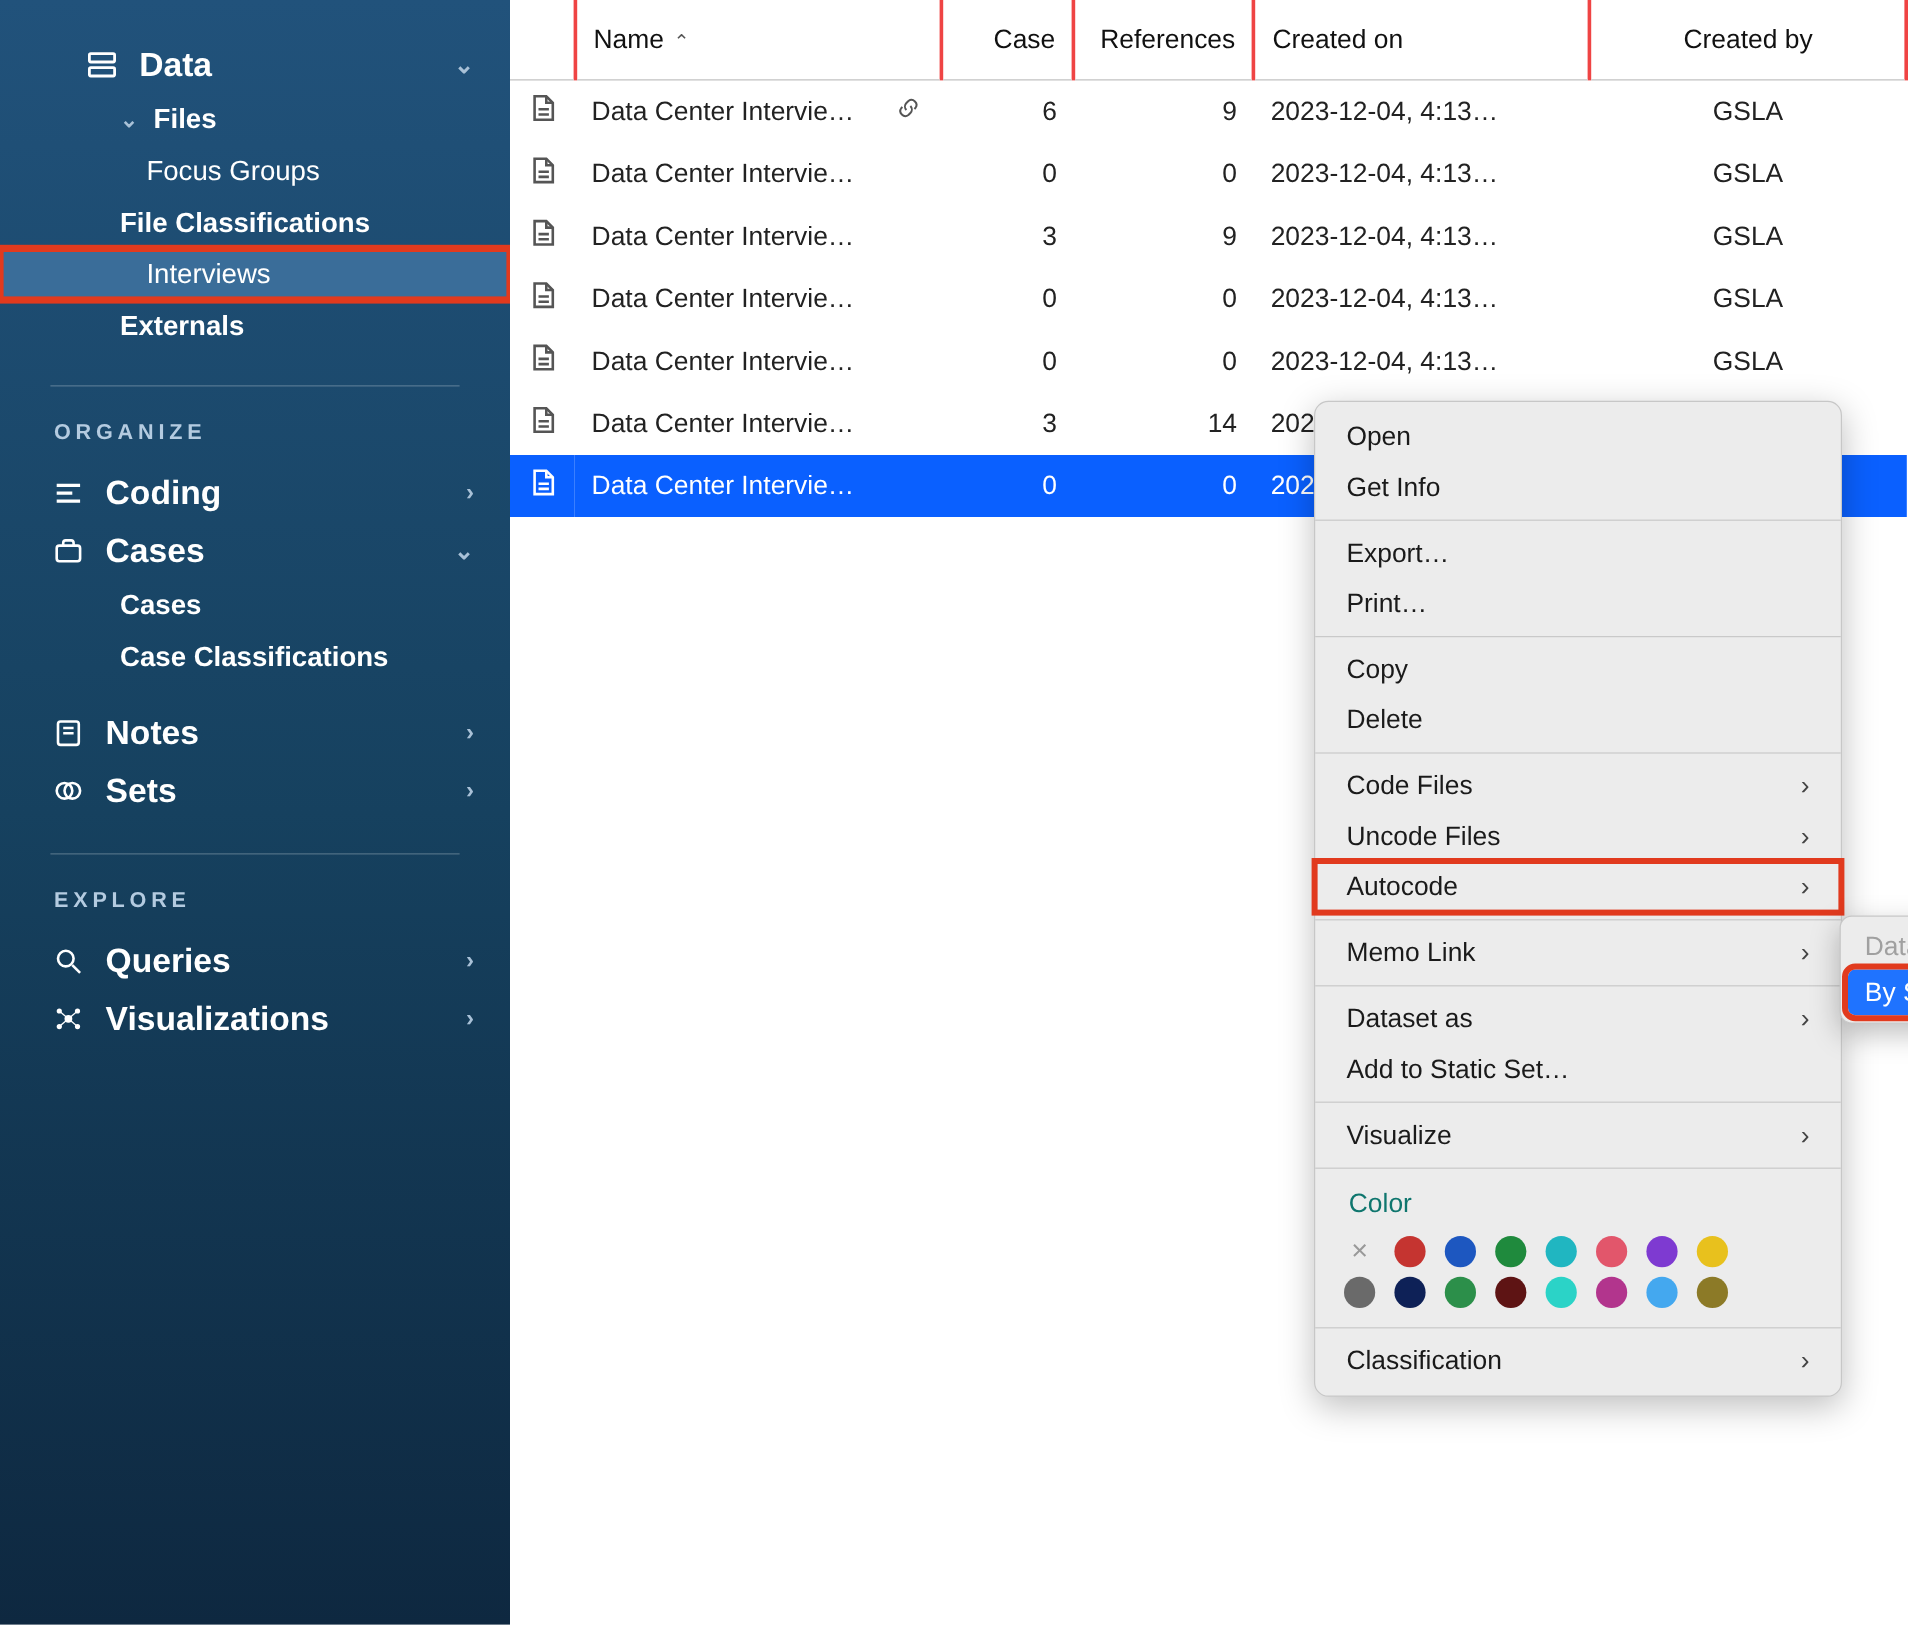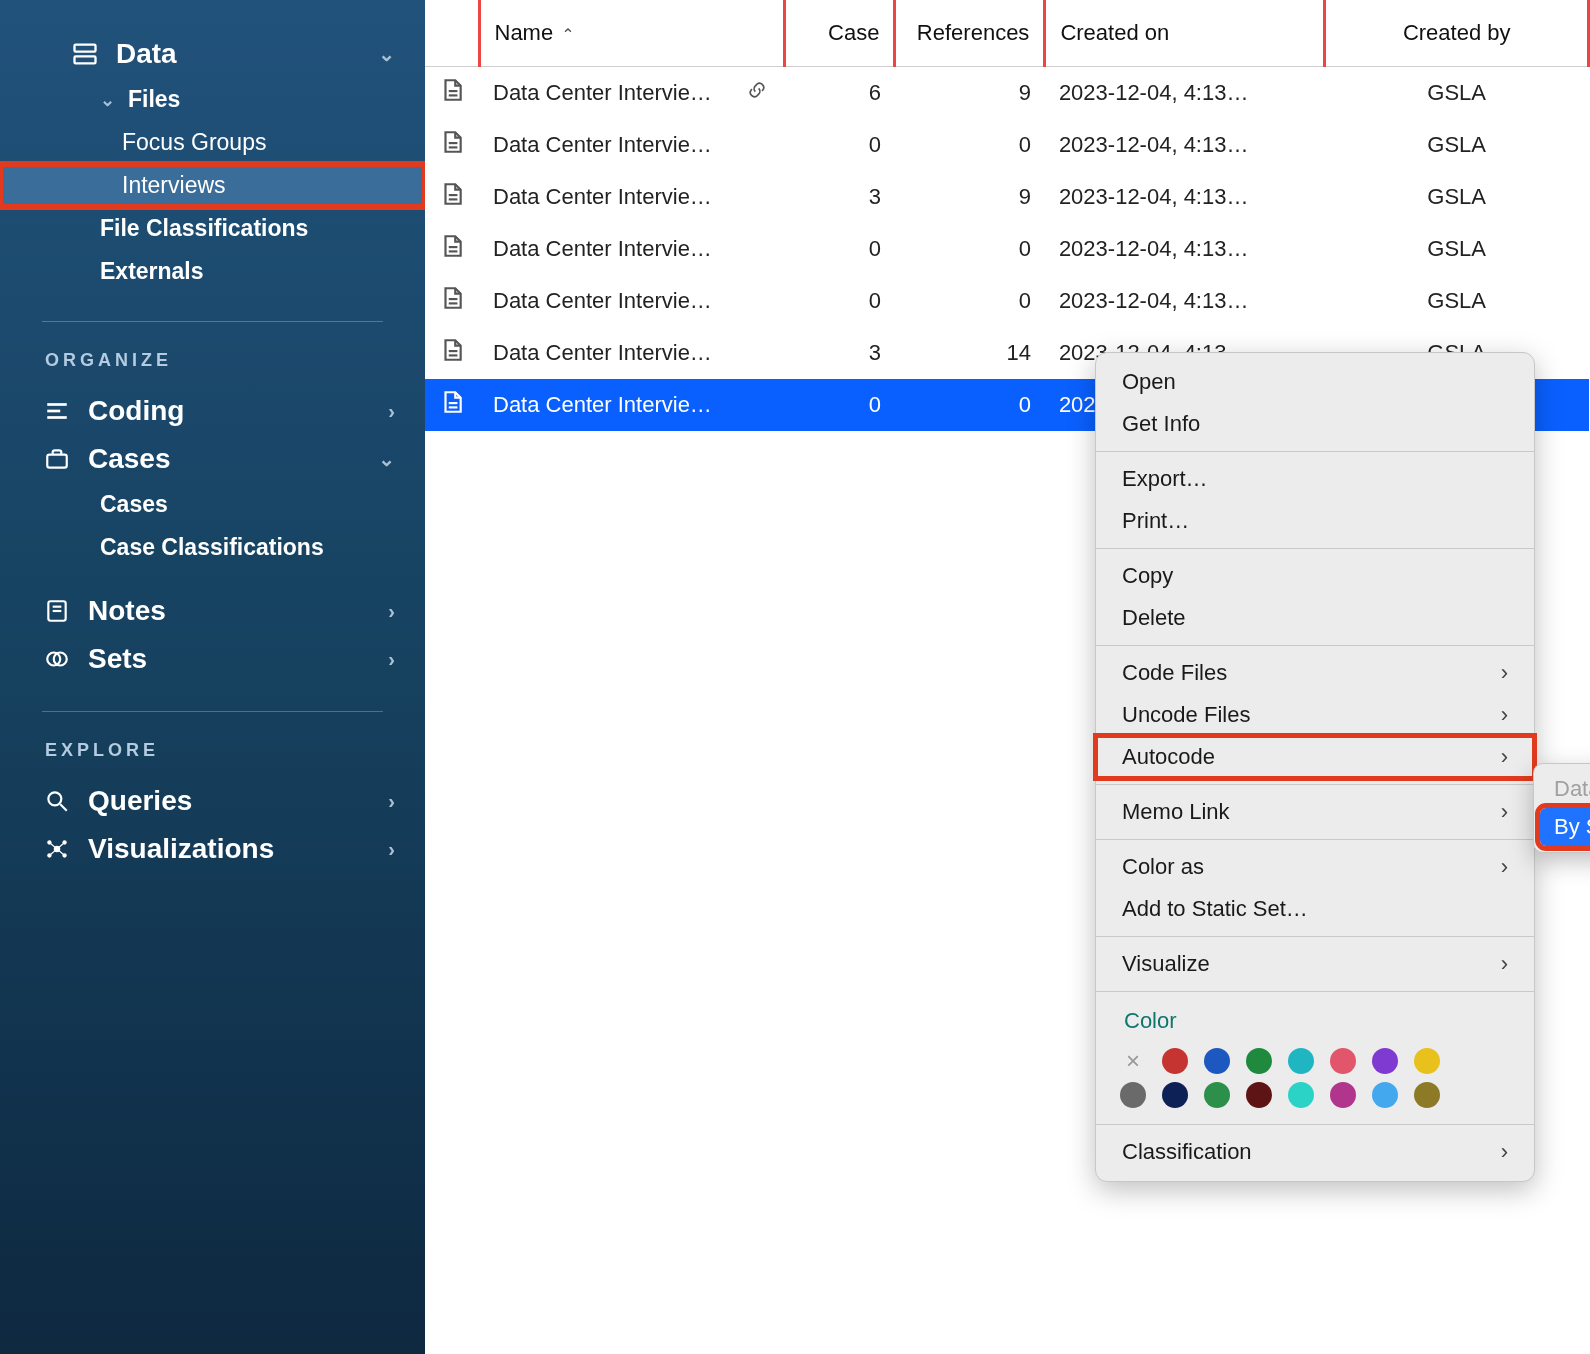--- a/index.html
+++ b/index.html
@@ -24,21 +24,21 @@
 .table th { font-size:22px; font-weight:400; text-align:left; padding:20px 14px; border-bottom:1px solid #cfcfcf; border-right:3px solid #ef4444; color:#111;margin-top:32px; }
 .table th.num, .table td.num { text-align:right; }
 .table th.center, .table td.center { text-align:center; }
 .table td { font-size:22px; padding:8px 14px; color:#222; white-space:nowrap; overflow:hidden; text-overflow:ellipsis; }
 .table tr.row-sel td { background:#0a60ff; color:#fff; }
 .name-cell { display:flex; align-items:center; gap:31px; }
 .doc-icon { width:26px; height:30px; }
 .sort-ind { font-size:16px; padding-left:8px; color:#555; }
 
 
-.ctx { position:absolute; left:670px; top:352px; width:440px; background:#ececec; border:1px solid #c7c7c7; border-radius:12px; box-shadow:0 8px 28px rgba(0,0,0,0.25); padding:8px 0; }
+.ctx { position:absolute; left:670px; top:334px; width:440px; background:#ececec; border:1px solid #c7c7c7; border-radius:12px; box-shadow:0 8px 28px rgba(0,0,0,0.25); padding:8px 0; }
 .ctx-item { font-size:22px; padding:8px 26px; display:flex; align-items:center; color:#1a1a1a; cursor:default; }
 .ctx-item .sub-arrow { margin-left:auto; font-size:22px; color:#444; }
 .ctx-sep { border:0; border-top:1px solid #c9c9c9; margin:6px 0; }
 .ctx-item.boxed { outline:5px solid #e13a1e; outline-offset:-2px; }
 .color-block { padding:10px 22px 6px 22px; }
 .color-title { font-size:22px; color:#0f766e; padding:0 4px 10px 6px; }
 .color-row { display:flex; gap:16px; padding:4px 2px; }
 .color-dot { width:26px; height:26px; border-radius:50%; }
 .color-x { width:26px; height:26px; display:flex; align-items:center; justify-content:center; color:#999; font-size:24px; }
 
@@ -70,25 +70,25 @@
   </div>
 
   <div class="nav-item sub">
     <span class="expand">⌄</span>
     <span>Files</span>
   </div>
 
   <div class="nav-item subsub">
     <span>Focus Groups</span>
   </div>
+  <div class="nav-item sub" style="padding-left:100px">
+    <span>File Classifications</span>
+  </div>
   <div class="nav-item subsub selected highlight-red">
     <span>Interviews</span>
-  </div>
-  <div class="nav-item sub" style="padding-left:100px">
-    <span>File Classifications</span>
   </div>
   <div class="nav-item sub" style="padding-left:100px">
     <span>Externals</span>
   </div>
 
   <hr class="divider">
 
   <div class="section-header">ORGANIZE</div>
 
   <div class="nav-item">
@@ -338,21 +338,21 @@
         <span>Autocode</span>
         <span class="sub-arrow">›</span>
       </div>
     <hr class="ctx-sep">
     <div class="ctx-item">
         <span>Memo Link</span>
         <span class="sub-arrow">›</span>
       </div>
     <hr class="ctx-sep">
     <div class="ctx-item">
-        <span>Color as</span>
+        <span>Dataset as</span>
         <span class="sub-arrow">›</span>
       </div>
     <div class="ctx-item">Add to Static Set…</div>
     <hr class="ctx-sep">
     <div class="ctx-item">
         <span>Visualize</span>
         <span class="sub-arrow">›</span>
       </div>
     <hr class="ctx-sep">
     <div class="color-block">

